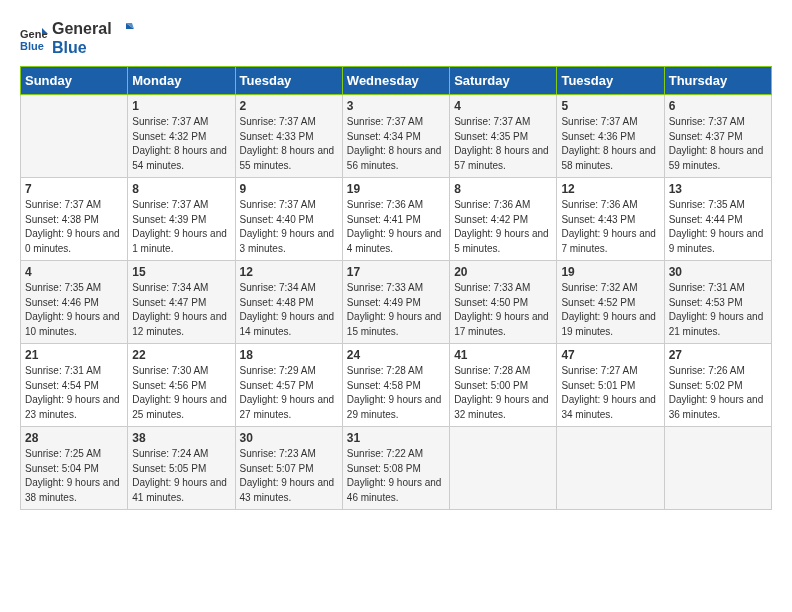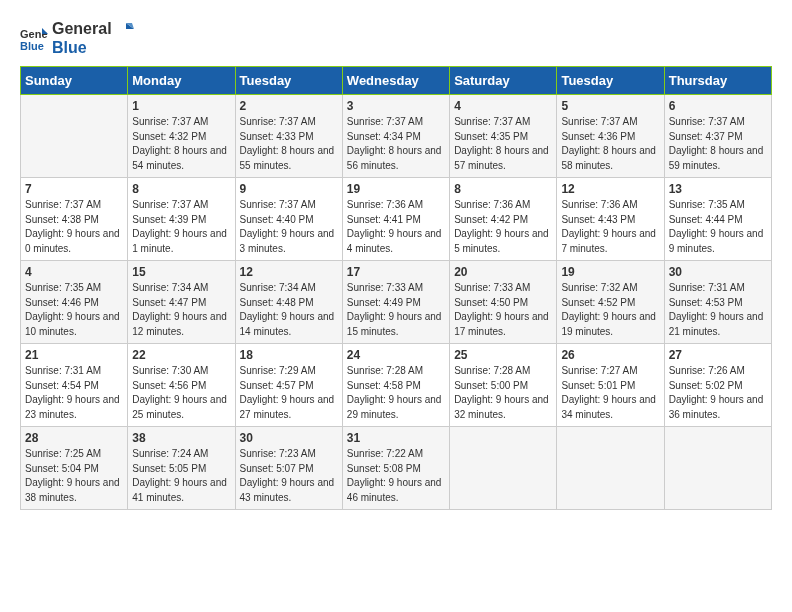--- a/index.html
+++ b/index.html
@@ -216,25 +216,25 @@
         </td>
         <td>
           <span class="day-number">18</span>
           <div class="day-info">Sunrise: 7:29 AM<br>Sunset: 4:57 PM<br>Daylight: 9 hours and 27 minutes.</div>
         </td>
         <td>
           <span class="day-number">24</span>
           <div class="day-info">Sunrise: 7:28 AM<br>Sunset: 4:58 PM<br>Daylight: 9 hours and 29 minutes.</div>
         </td>
         <td>
-          <span class="day-number">25</span>
+          <span class="day-number">41</span>
           <div class="day-info">Sunrise: 7:28 AM<br>Sunset: 5:00 PM<br>Daylight: 9 hours and 32 minutes.</div>
         </td>
         <td>
-          <span class="day-number">26</span>
+          <span class="day-number">47</span>
           <div class="day-info">Sunrise: 7:27 AM<br>Sunset: 5:01 PM<br>Daylight: 9 hours and 34 minutes.</div>
         </td>
         <td>
           <span class="day-number">27</span>
           <div class="day-info">Sunrise: 7:26 AM<br>Sunset: 5:02 PM<br>Daylight: 9 hours and 36 minutes.</div>
         </td>
       </tr>
       <tr>
         <td>
           <span class="day-number">28</span>

